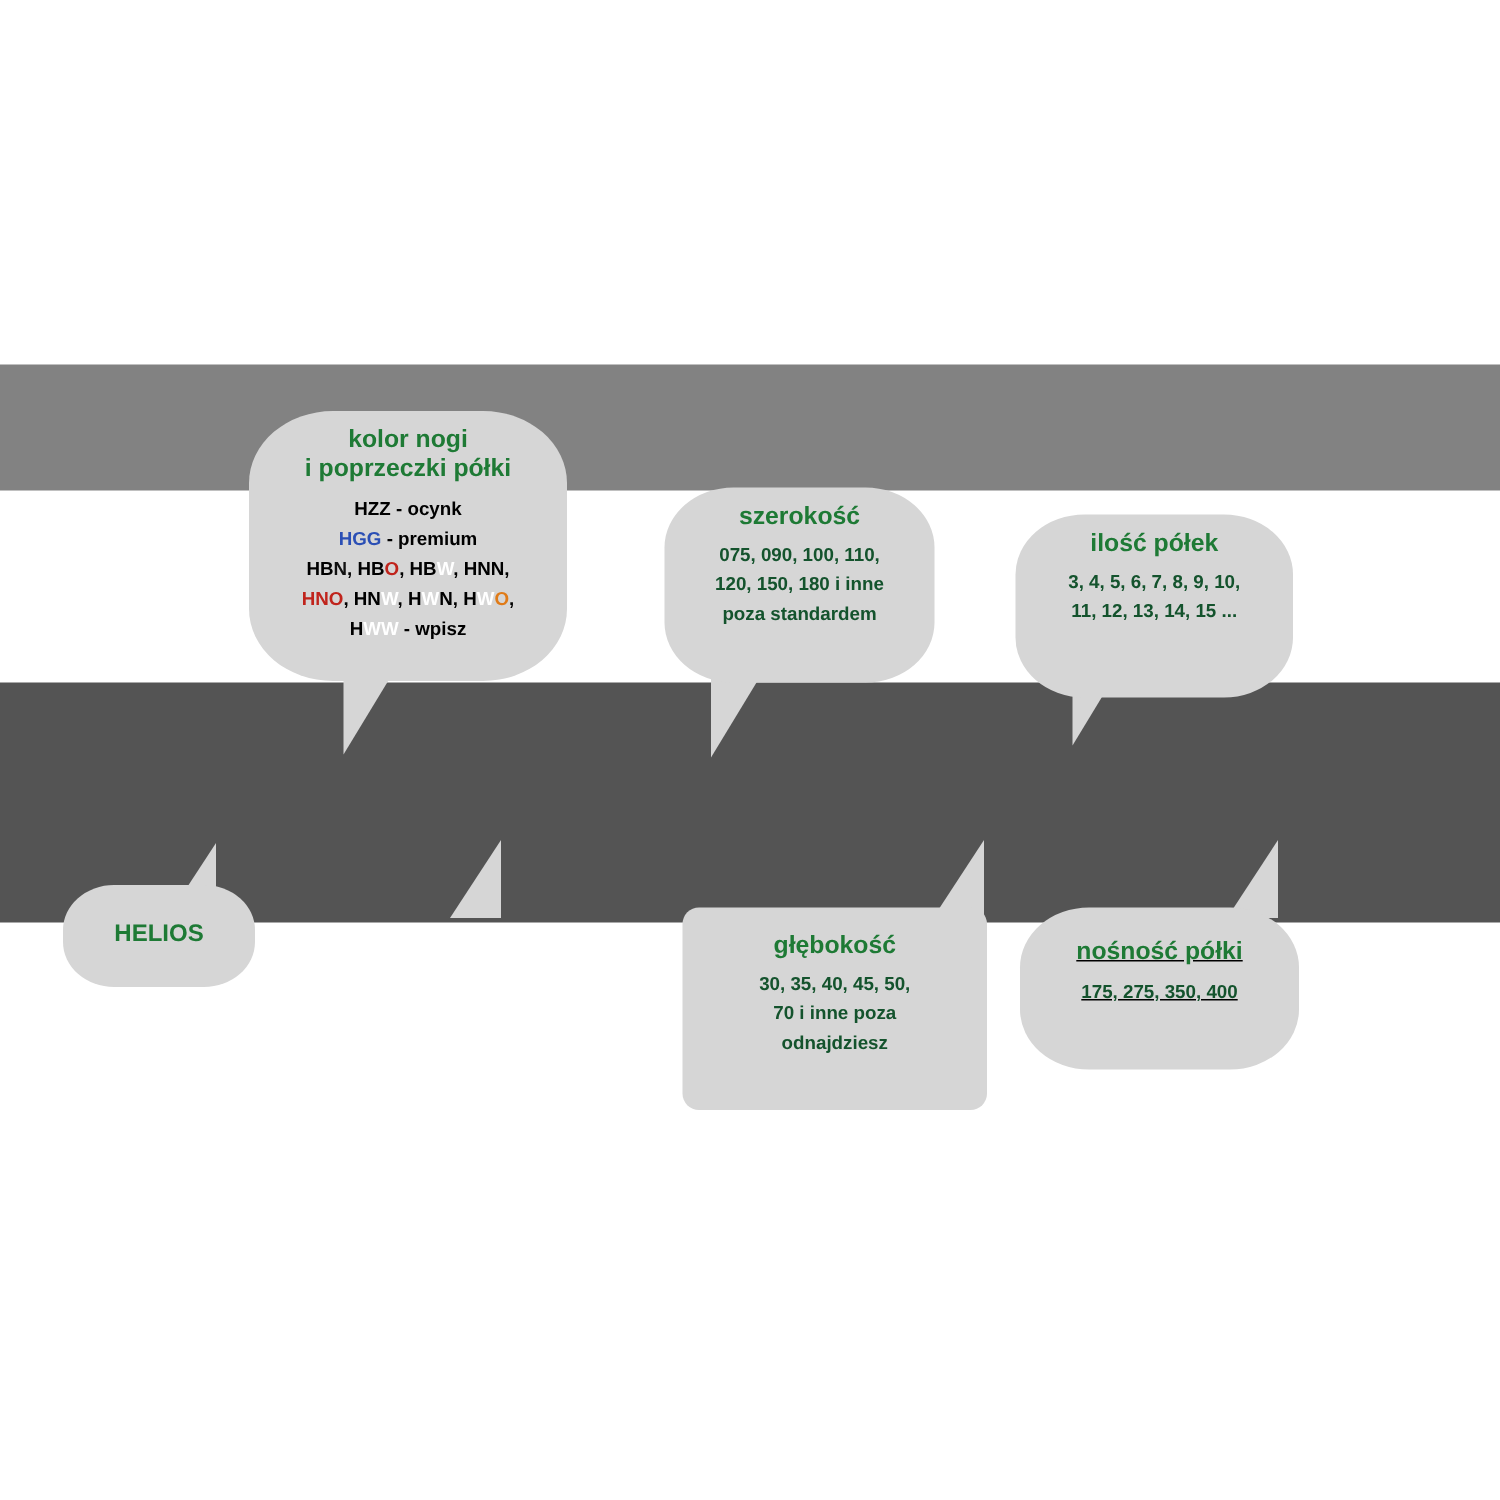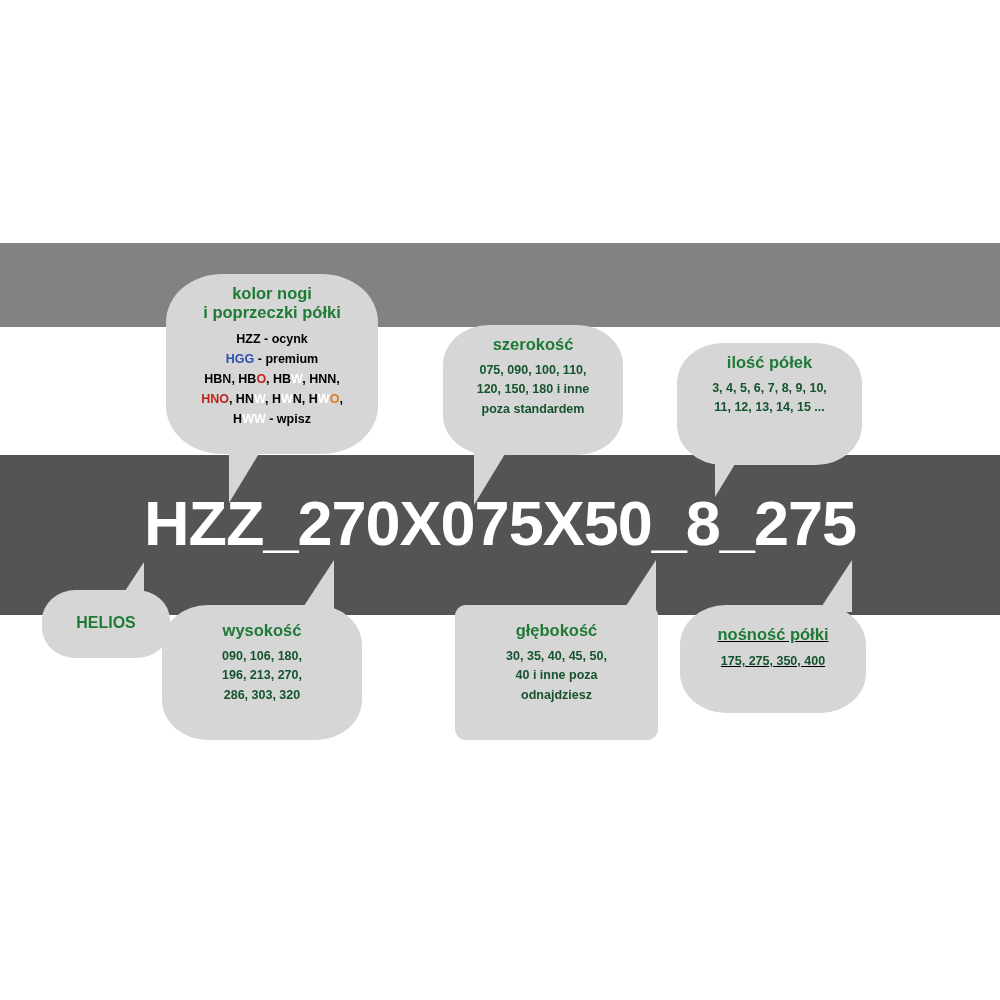--- a/index.html
+++ b/index.html
@@ -132,21 +132,20 @@
 </style>
 </head>
 <body>
 
 <div class="canvas">
 
   <div class="band band-top"></div>
   <div class="band band-mid"></div>
 
 
-  <div class="code-text">HZZ_270X075X50_8_275</div>
 
   <div class="tail tail-down" id="tail-kolor"></div>
   <div class="bubble" id="bubble-kolor">
     <div class="b-title">
       <span>kolor nogi</span><br>
       <span>i poprzeczki półki</span>
     </div>
     <div class="kolor-lines" id="kolor-lines">
         <div><span class="c-green">HZZ</span><span class="c-green"> - ocynk</span></div>
         <div><span class="c-blue">HGG</span><span class="c-green"> - premium</span></div>
@@ -167,29 +166,25 @@
     <div class="b-title">ilość półek</div>
     <div class="b-body"><span>3, 4, 5, 6, 7, 8, 9, 10,</span><br><span>11, 12, 13, 14, 15 ...</span></div>
   </div>
 
   <div class="tail tail-up" id="tail-helios"></div>
   <div class="bubble small" id="bubble-helios">
     <div class="b-title" style="margin-top:14px;">HELIOS</div>
   </div>
 
   <div class="tail tail-up" id="tail-wys"></div>
-  <div class="bubble" id="bubble-wys">
-    <div class="b-title" style="margin-top:6px;">wysokość</div>
-    <div class="b-body"><span>090, 106, 180,</span><br><span>196, 213, 270,</span><br><span>286, 303, 320</span></div>
-  </div>
 
   <div class="tail tail-up" id="tail-gleb"></div>
   <div class="bubble" id="bubble-gleb">
     <div class="b-title" style="margin-top:6px;">głębokość</div>
-    <div class="b-body"><span>30, 35, 40, 45, 50,</span><br><span>40 i inne poza</span><br><span>odnajdziesz</span></div>
+    <div class="b-body"><span>30, 35, 40, 45, 50,</span><br><span>70 i inne poza</span><br><span>odnajdziesz</span></div>
   </div>
 
   <div class="tail tail-up" id="tail-nosn"></div>
   <div class="bubble" id="bubble-nosn">
     <div class="b-title" style="margin-top:10px;">nośność półki</div>
     <div class="b-body" style="margin-top:8px;"><span>175, 275, 350, 400</span></div>
   </div>
 
 </div>
 

